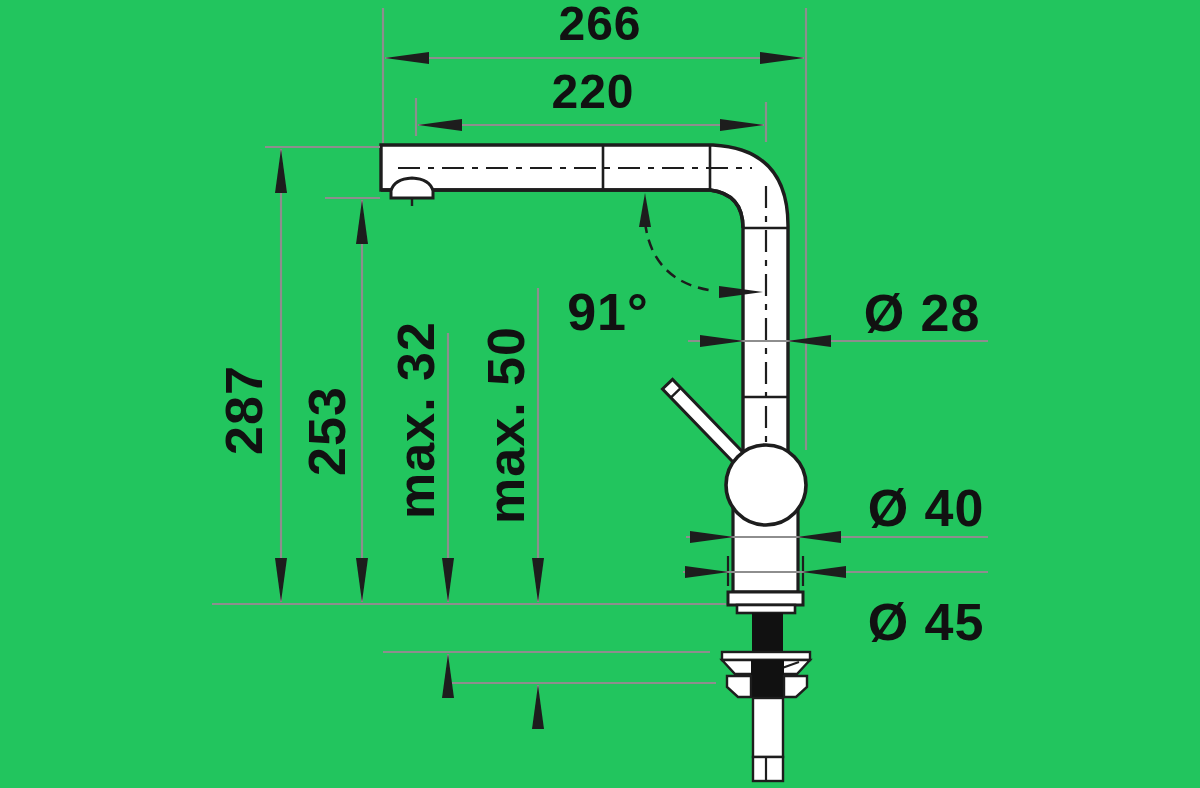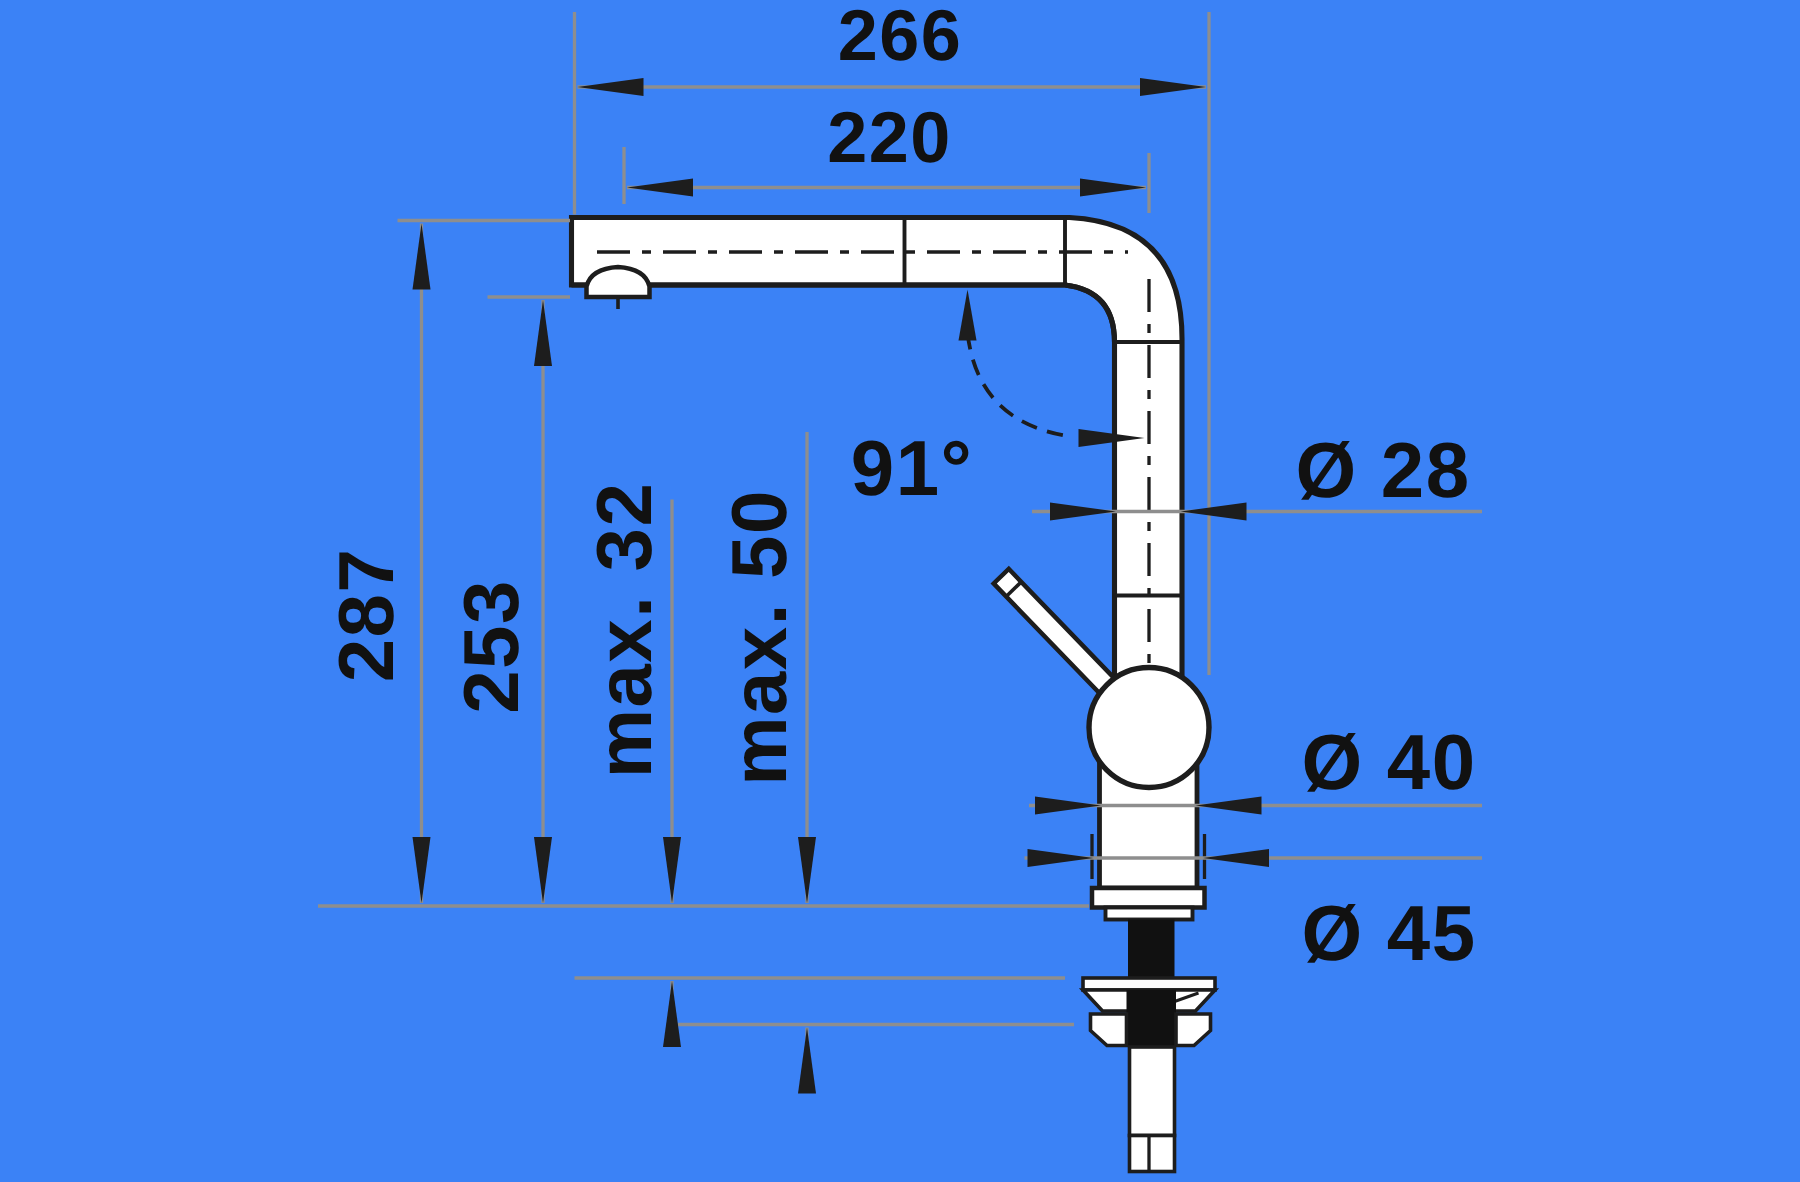--- a/index.html
+++ b/index.html
@@ -1,16 +1,16 @@
 <!DOCTYPE html>
 <html><head>
 <meta charset="utf-8">
 <style>
   html,body{margin:0;padding:0;background:#ffffff;}
-  .canvas{position:relative;width:1200px;height:788px;background:#3b82f6;overflow:hidden;
+  .canvas{position:relative;width:1200px;height:788px;background:#22c55e;overflow:hidden;
           font-family:"Liberation Sans", sans-serif;}
   svg{display:block}
   text{font-family:"Liberation Sans", sans-serif;font-weight:bold;fill:#111111;letter-spacing:1px;}
   .dim-label{font-size:52px;}
   .dim-label-sm{font-size:48px;}
 </style>
 </head>
 <body>
 
 <div class="canvas">

